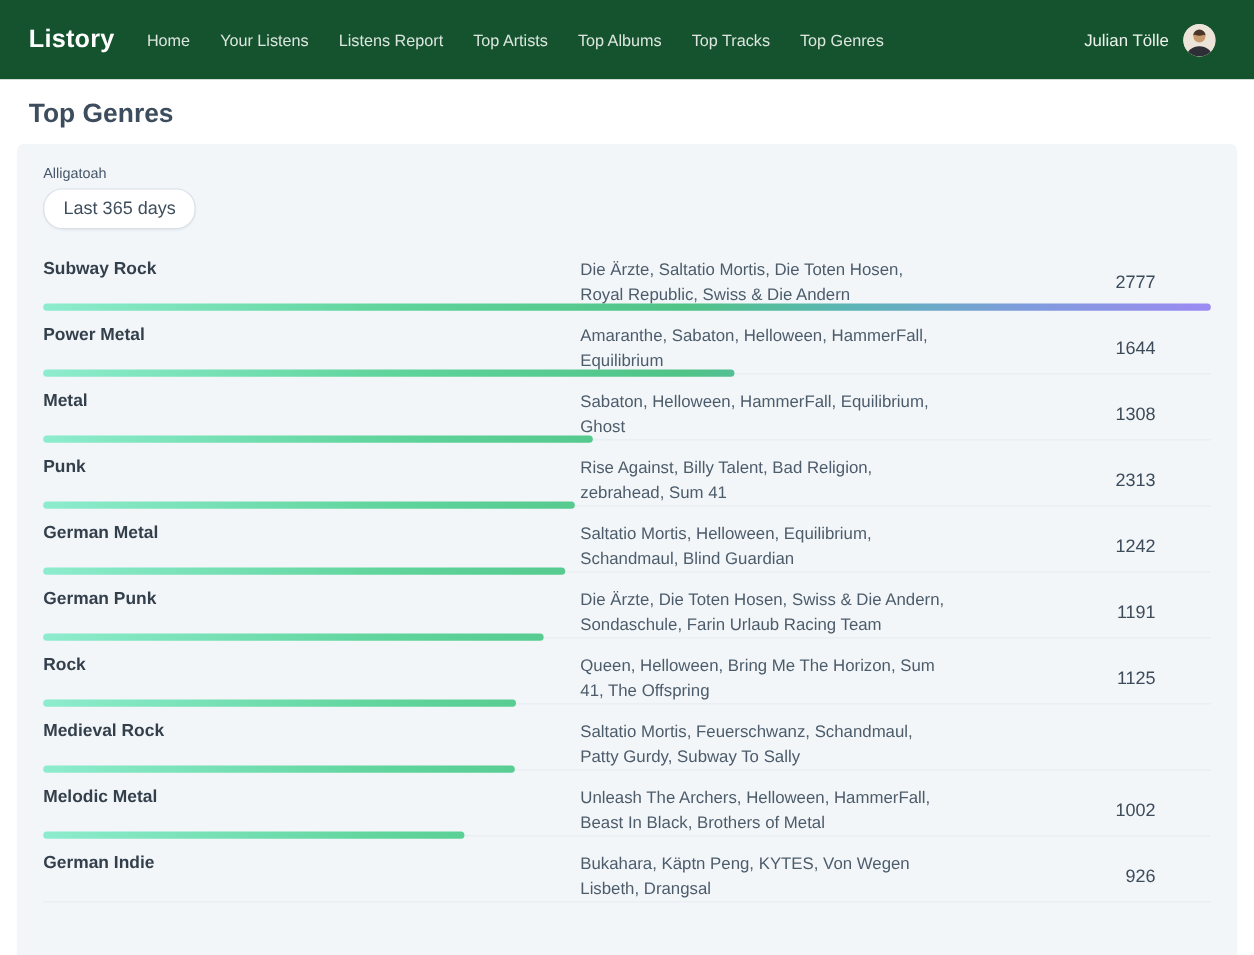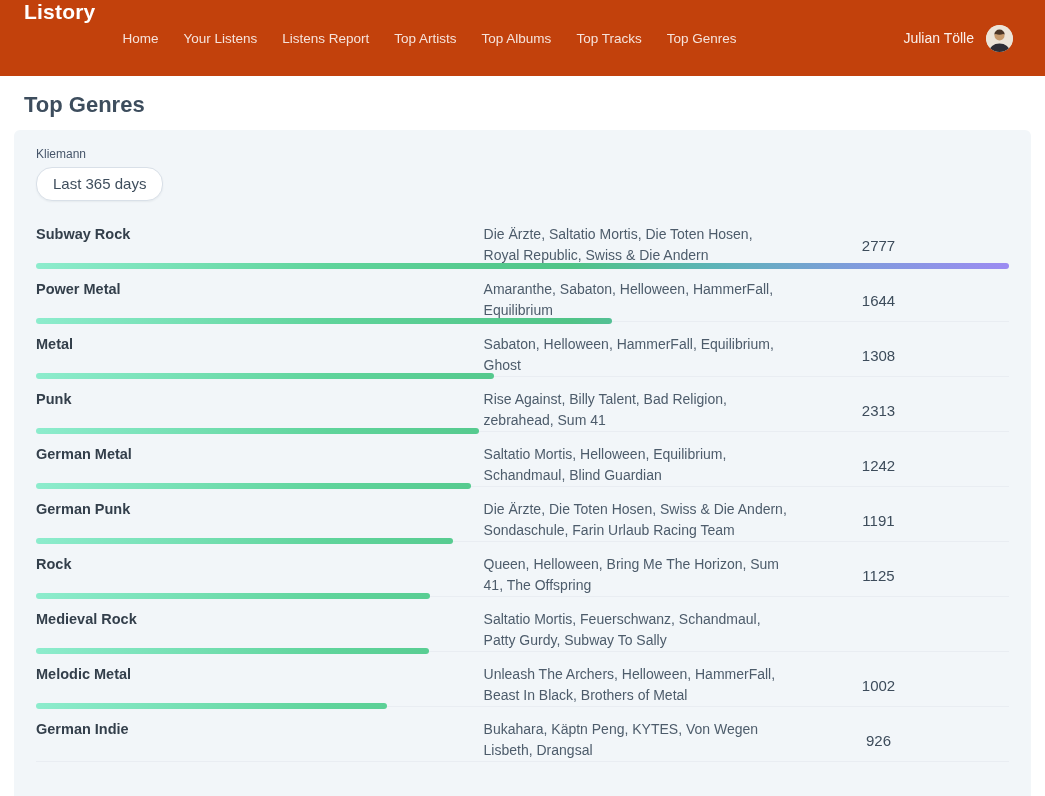--- a/index.html
+++ b/index.html
@@ -1,20 +1,20 @@
 <!DOCTYPE html>
 <html><head>
 <meta charset="utf-8">
 <style>
   * { margin:0; padding:0; box-sizing:border-box; }
   html,body { width:1045px; height:796px; overflow:hidden; background:#ffffff;
     font-family:"Liberation Sans", sans-serif; }
 
   
-  .navbar { height:76px; background:#c2410c; display:flex; 
+  .navbar { height:66px; background:#14532d; display:flex; align-items:center;
     padding:0 32px 0 24px; }
   .brand { color:#ffffff; font-size:21px; font-weight:bold; letter-spacing:.2px;
     margin-right:27px; cursor:pointer; }
   .nav-items { display:flex; gap:25px; flex:1; align-items:center; }
   .nav-item { color:rgba(255,255,255,.85); font-size:13.5px; cursor:pointer; white-space:nowrap; }
   .user-box { display:flex; align-items:center; gap:12px; }
   .user-name { color:rgba(255,255,255,.92); font-size:14px; }
   .avatar { width:27px; height:27px; border-radius:50%; overflow:hidden; flex:0 0 auto;
     background:#e9e0d5; cursor:pointer; }
   .avatar svg { display:block; }
@@ -31,21 +31,21 @@
     border-radius:16px; padding:7px 16px 8px 16px; font-size:15px; color:#3f4e5d;
     font-family:inherit; cursor:pointer; box-shadow:0 1px 2px rgba(31,45,61,.06); }
 
   
   .genres-table { margin-top:11px; }
   .g-row { display:grid; grid-template-columns:46% minmax(0,1fr) 215px;
     position:relative; min-height:54px; padding-top:12px;
     border-bottom:1px solid #e9edf2; }
   .g-name { font-size:14.5px; font-weight:700; color:#333f4b; line-height:21px; }
   .g-artists { font-size:14px; color:#4d5c6b; line-height:21px; padding-right:2px; }
-  .g-count { font-size:15px; color:#3d4c5b; text-align:center; padding-right:46px;
+  .g-count { font-size:15px; color:#3d4c5b; text-align:right; padding-right:46px;
     align-self:center; }
   .g-bar { position:absolute; left:0; bottom:-3px; height:6px; border-radius:3px;
     background-repeat:no-repeat; z-index:1; }
 </style>
 </head>
 <body>
 
 <header class="navbar">
   <div class="brand">Listory</div>
   <nav class="nav-items">
@@ -66,21 +66,21 @@
         <path d="M13.5 4.5 a5.2 5.2 0 0 1 5.2 5 l-1.5 -.5 a9 9 0 0 1 -7.4 0 l-1.5 .5 a5.2 5.2 0 0 1 5.2 -5z" fill="#4a3526"></path>
         <path d="M3 27 a10.5 8.5 0 0 1 21 0z" fill="#2e2e36"></path>
       </svg>
     </span>
   </div>
 </header>
 
 <h1 class="page-title">Top Genres</h1>
 
 <section class="card">
-  <div class="tf-label">Kliemann</div>
+  <div class="tf-label">Alligatoah</div>
   <button class="tf-select">Last 365 days</button>
 
   <div class="genres-table">
   <div class="g-row">
     <div class="g-name">Subway Rock</div>
     <div class="g-artists">Die Ärzte, Saltatio Mortis, Die Toten Hosen, Royal Republic, Swiss &amp; Die Andern</div>
     <div class="g-count">2777</div>
     <div class="g-bar" style="width: 100%; background-image: linear-gradient(90deg, rgb(141, 236, 205) 0%, rgb(95, 212, 155) 30%, rgb(80, 196, 135) 55%, rgb(93, 179, 184) 70%, rgb(127, 156, 220) 84%, rgb(156, 139, 242) 100%); background-size: 100% 100%;"></div>
   </div>
 

